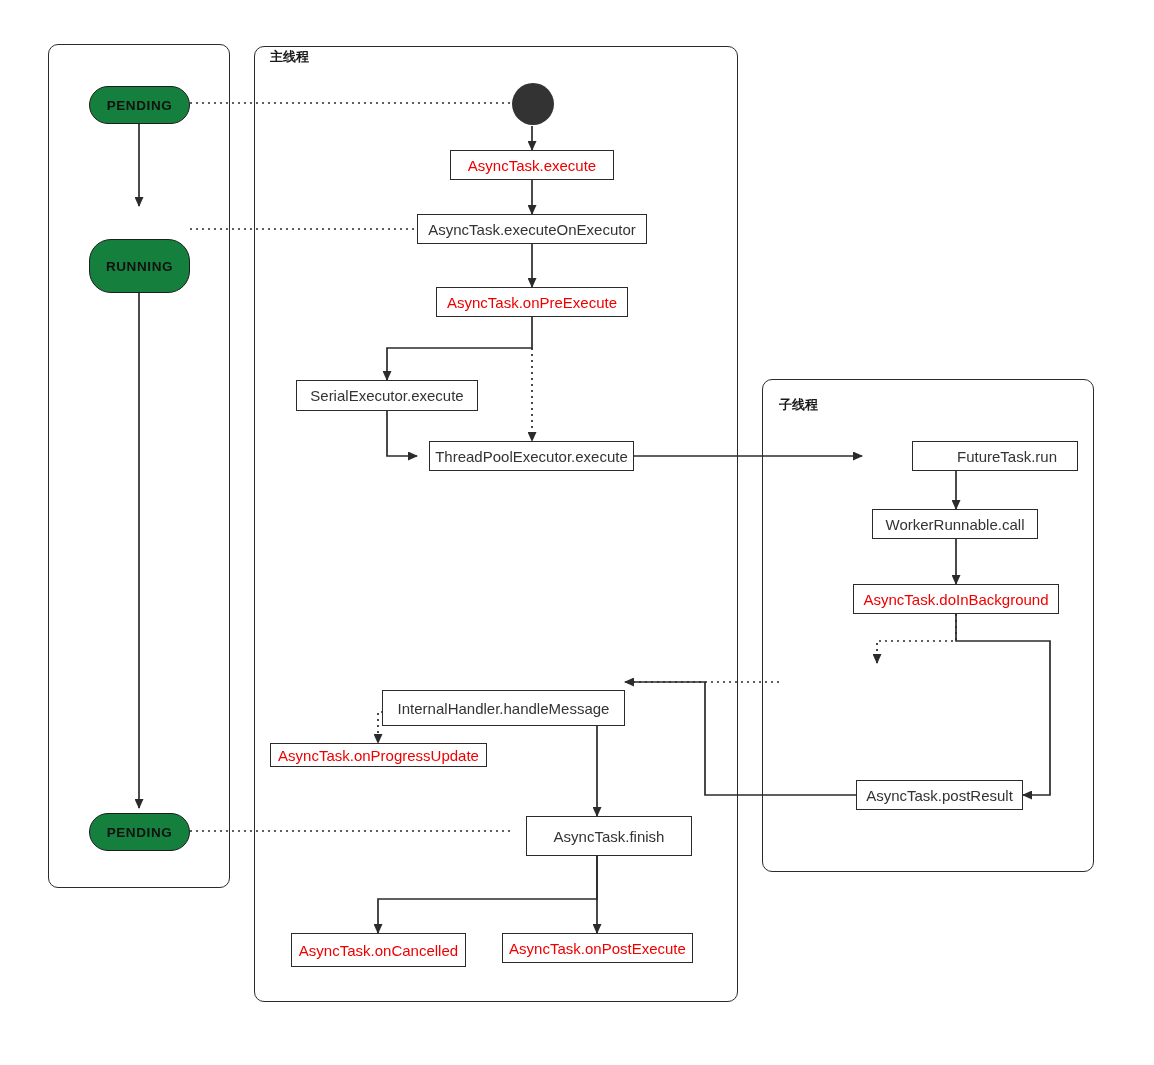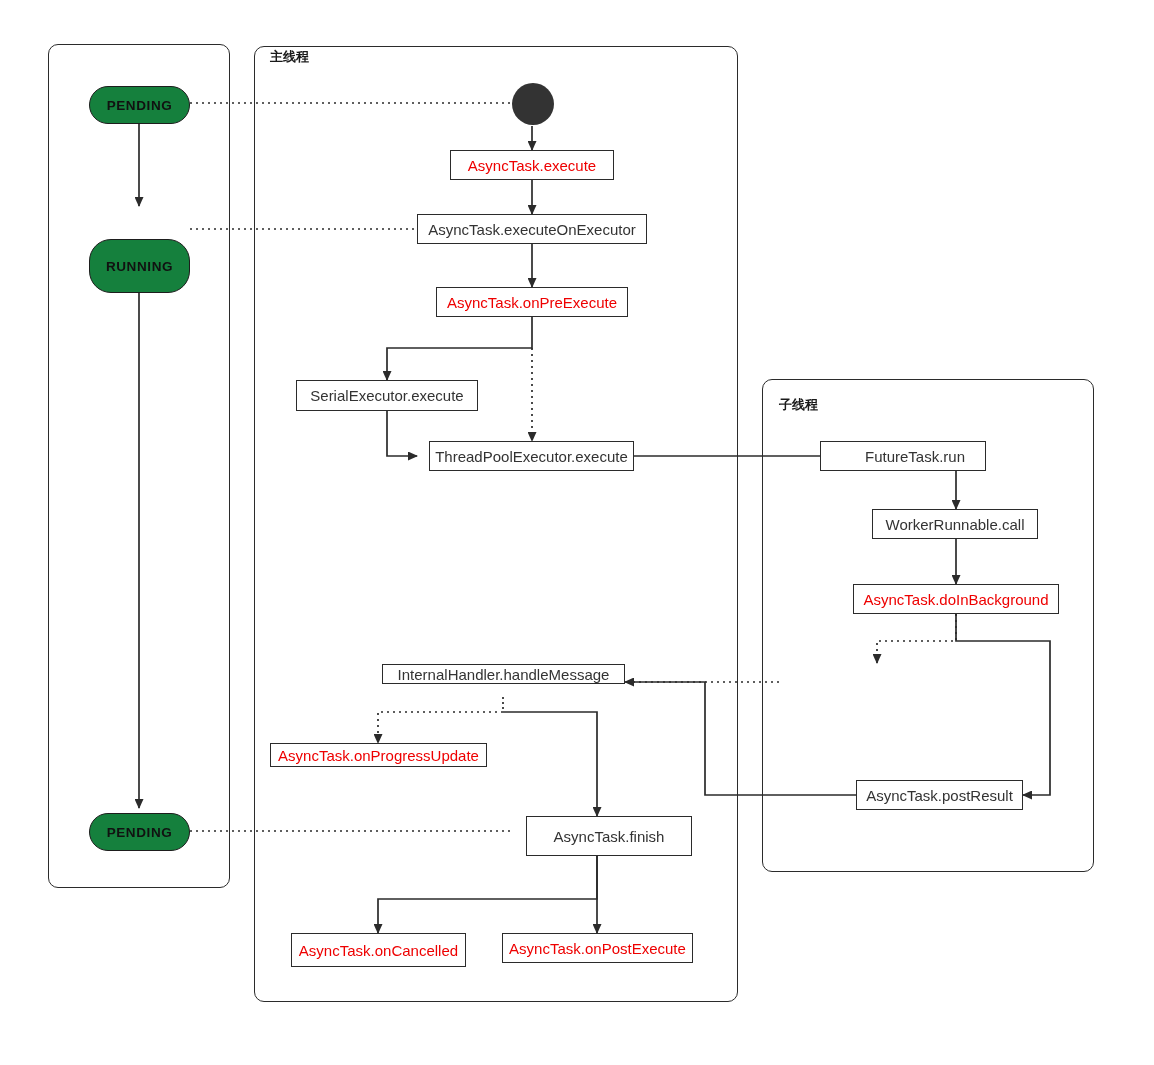--- a/index.html
+++ b/index.html
@@ -97,31 +97,31 @@
   <div class="proc-node accent" style="left:450px;top:150px;width:164px;height:30px;">AsyncTask.execute</div>
 
   <div class="proc-node" style="left:417px;top:214px;width:230px;height:30px;">AsyncTask.executeOnExecutor</div>
 
   <div class="proc-node accent" style="left:436px;top:287px;width:192px;height:30px;">AsyncTask.onPreExecute</div>
 
   <div class="proc-node" style="left:429px;top:441px;width:205px;height:30px;">ThreadPoolExecutor.execute</div>
 
   <div class="proc-node" style="left:296px;top:380px;width:182px;height:31px;">SerialExecutor.execute</div>
 
-  <div class="proc-node" style="left:382px;top:664px;width:243px;height:20px;">InternalHandler.handleMessage</div>
+  <div class="proc-node" style="left:382px;top:690px;width:243px;height:36px;">InternalHandler.handleMessage</div>
 
   <div class="proc-node accent" style="left:270px;top:743px;width:217px;height:24px;">AsyncTask.onProgressUpdate</div>
 
   <div class="proc-node" style="left:514px;top:816px;width:166px;height:40px;margin-left:12px;">AsyncTask.finish</div>
 
   <div class="proc-node accent" style="left:291px;top:933px;width:175px;height:34px;">AsyncTask.onCancelled</div>
 
   <div class="proc-node accent" style="left:502px;top:933px;width:191px;height:30px;">AsyncTask.onPostExecute</div>
 
-  <div class="proc-node" style="left:820px;top:441px;width:166px;height:30px;padding-left:24px;">FutureTask.run</div>
+  <div class="proc-node" style="left:912px;top:441px;width:166px;height:30px;padding-left:24px;">FutureTask.run</div>
 
   <div class="proc-node" style="left:872px;top:509px;width:166px;height:30px;">WorkerRunnable.call</div>
 
   <div class="proc-node accent" style="left:853px;top:584px;width:206px;height:30px;">AsyncTask.doInBackground</div>
 
 
   <div class="proc-node" style="left:856px;top:780px;width:167px;height:30px;">AsyncTask.postResult</div>
 
 </div>
 

